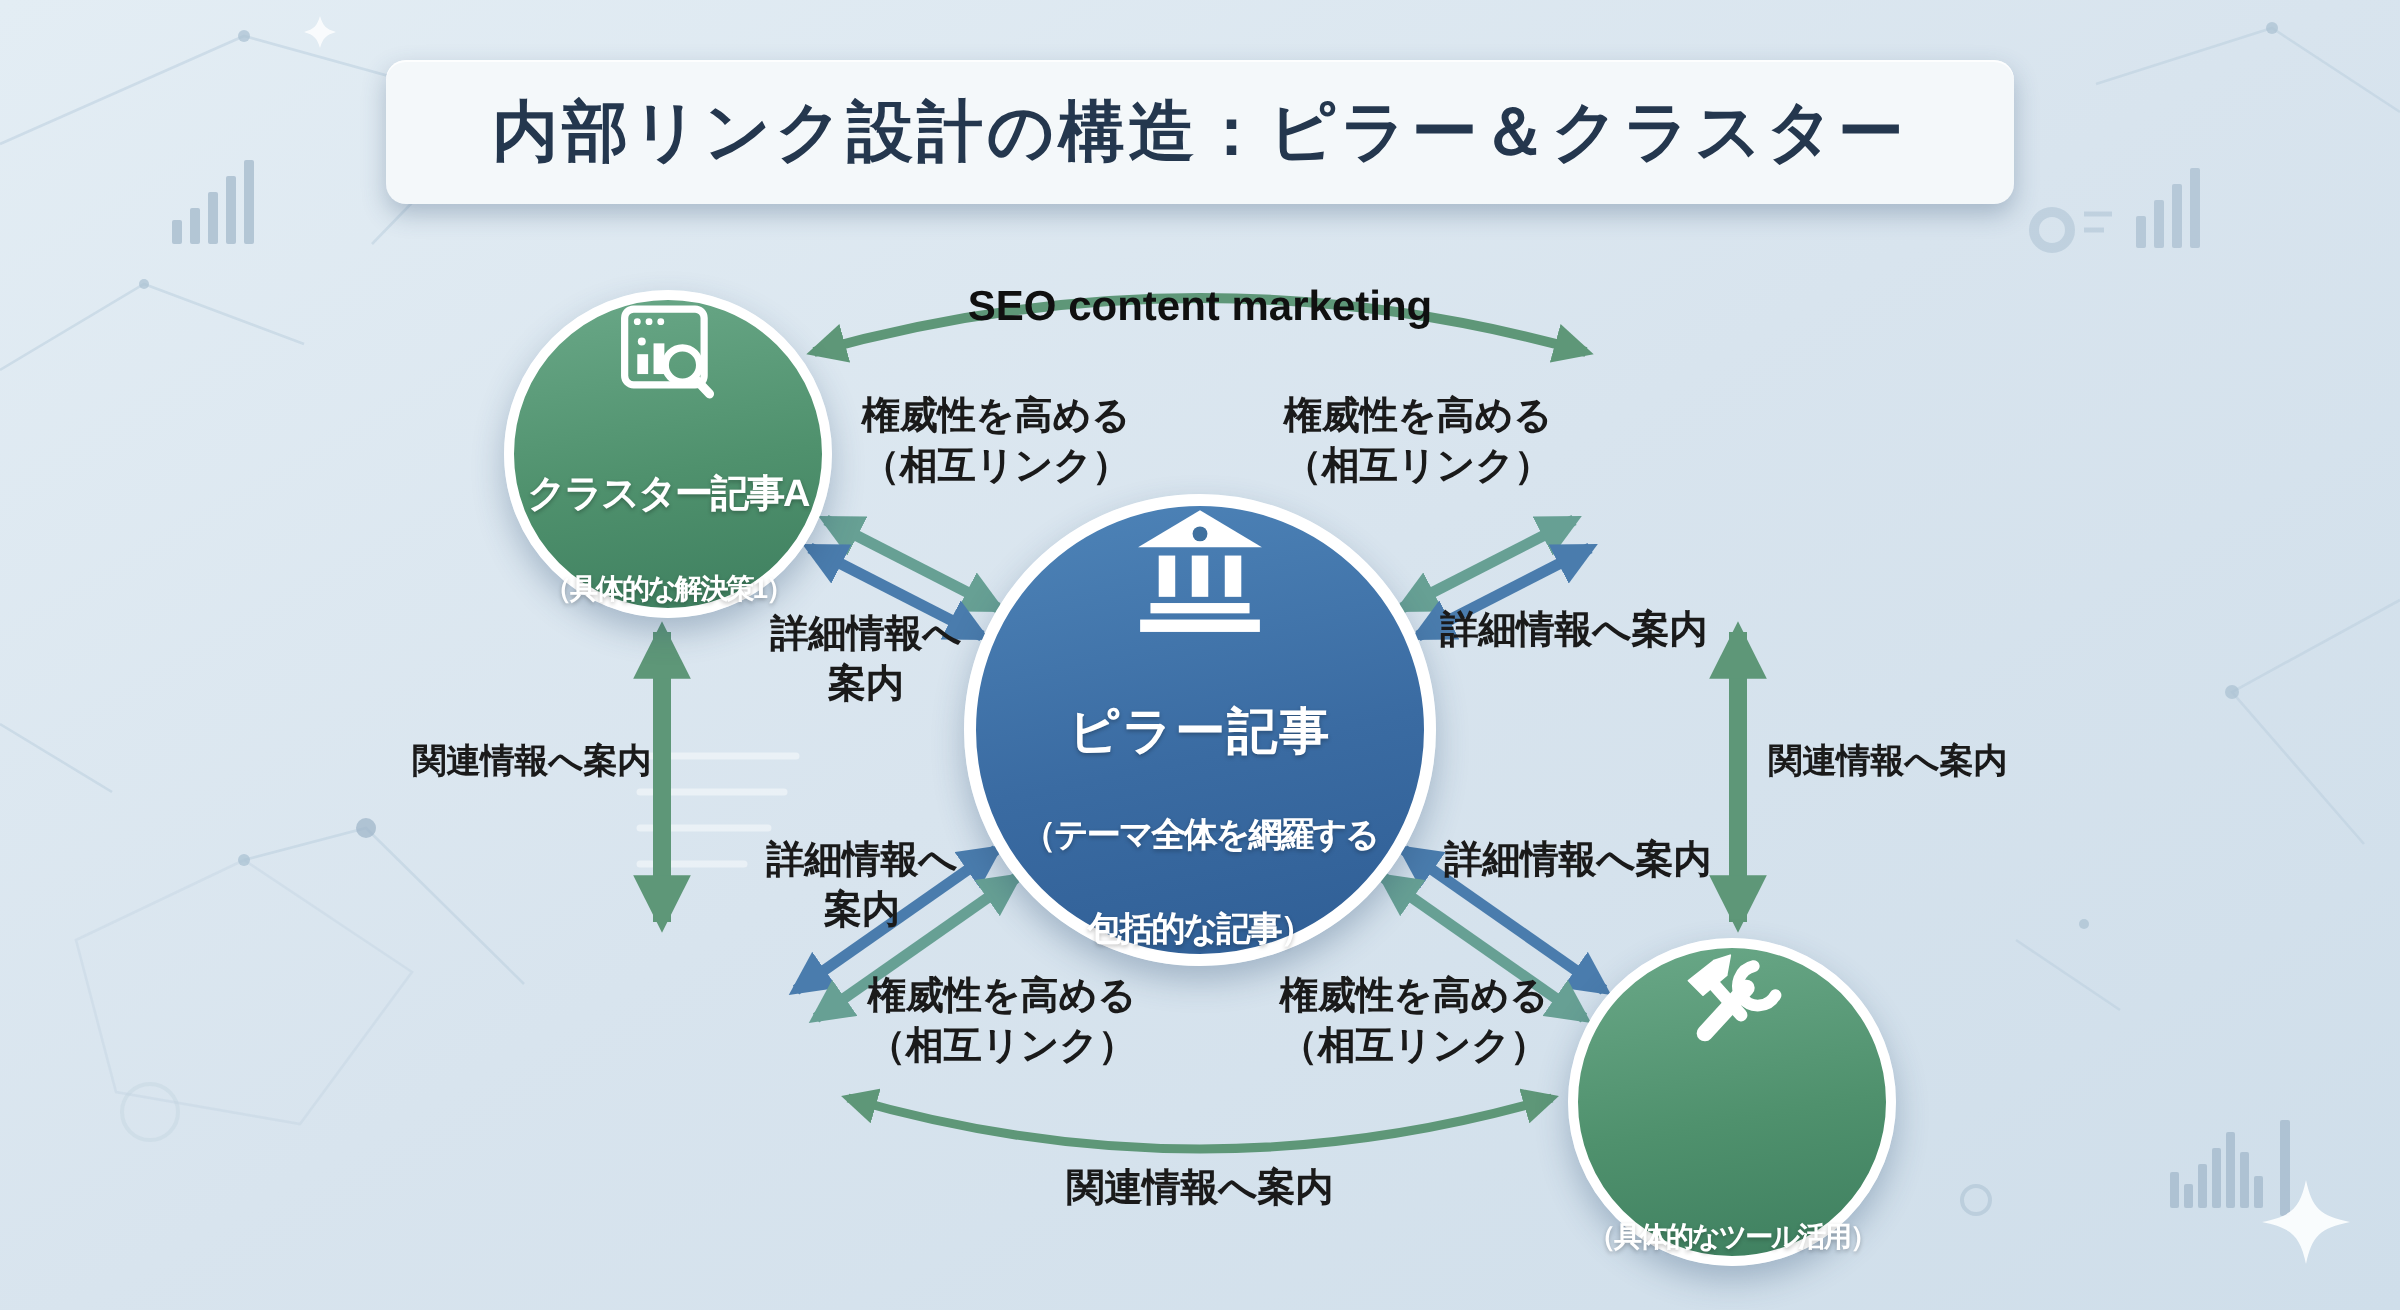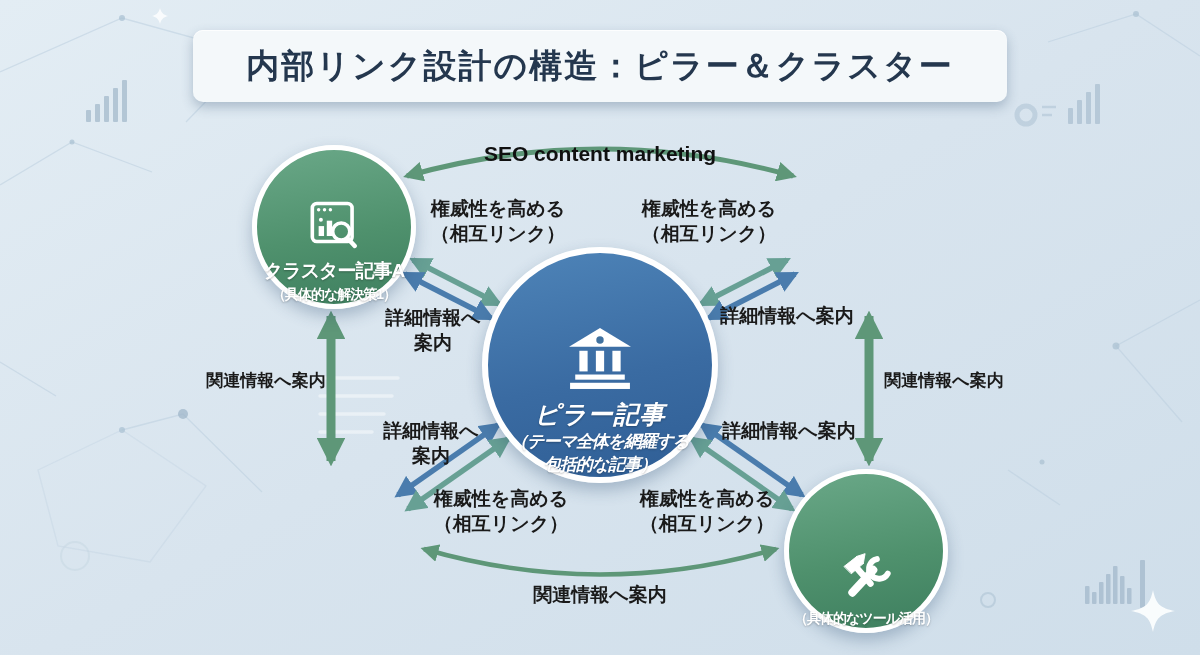--- a/index.html
+++ b/index.html
@@ -16,36 +16,35 @@
     background:#f4f8fa;border-radius:10px;
     box-shadow:0 5px 12px rgba(45,75,110,.30),0 1px 0 rgba(255,255,255,.8) inset;
     display:flex;align-items:center;justify-content:center;
   }
   .title-bar span{
     color:#24374e;font-size:33px;font-weight:700;letter-spacing:2px;white-space:nowrap;
   }
   
   .node{
     position:absolute;border-radius:50%;box-sizing:border-box;border:5px solid #ffffff;
-    display:flex;flex-direction:column;align-items:center;justify-content:flex-end;
+    display:flex;flex-direction:column;align-items:center;justify-content:space-between;
     text-align:center;color:#fff;
     box-shadow:0 7px 16px rgba(40,72,108,.30);
   }
   .node .cname{font-weight:700;white-space:nowrap;text-shadow:0 1px 2px rgba(0,0,0,.28);}
   .node .csub{font-weight:700;white-space:nowrap;text-shadow:0 1px 2px rgba(0,0,0,.25);}
   .cluster{
     width:164px;height:164px;
     background:linear-gradient(170deg,#6aa888 0%,#4f916d 55%,#3e7f5f 100%);
   }
   .cluster .cname{font-size:19px;letter-spacing:-1px;margin-top:3px;}
   .cluster .csub{font-size:14px;letter-spacing:-1px;margin-top:2px;}
   .pillar{
     width:236px;height:236px;border-width:6px;
     background:linear-gradient(168deg,#4e84b8 0%,#3a6ba2 55%,#2f5e95 100%);
-    font-style:italic;
   }
   .pillar .cname{font-size:25px;letter-spacing:1px;margin-top:8px;}
   .pillar .csub{font-size:17px;letter-spacing:-1px;margin-top:0;line-height:1.35;}
   .pillar .csub + .csub{margin-top:0;}
   
   .lbl{
     position:absolute;transform:translateX(-50%);text-align:center;
     font-weight:700;color:#1a1a1a;white-space:nowrap;line-height:1.34;
   }
   .lbl .ln{display:block;}

